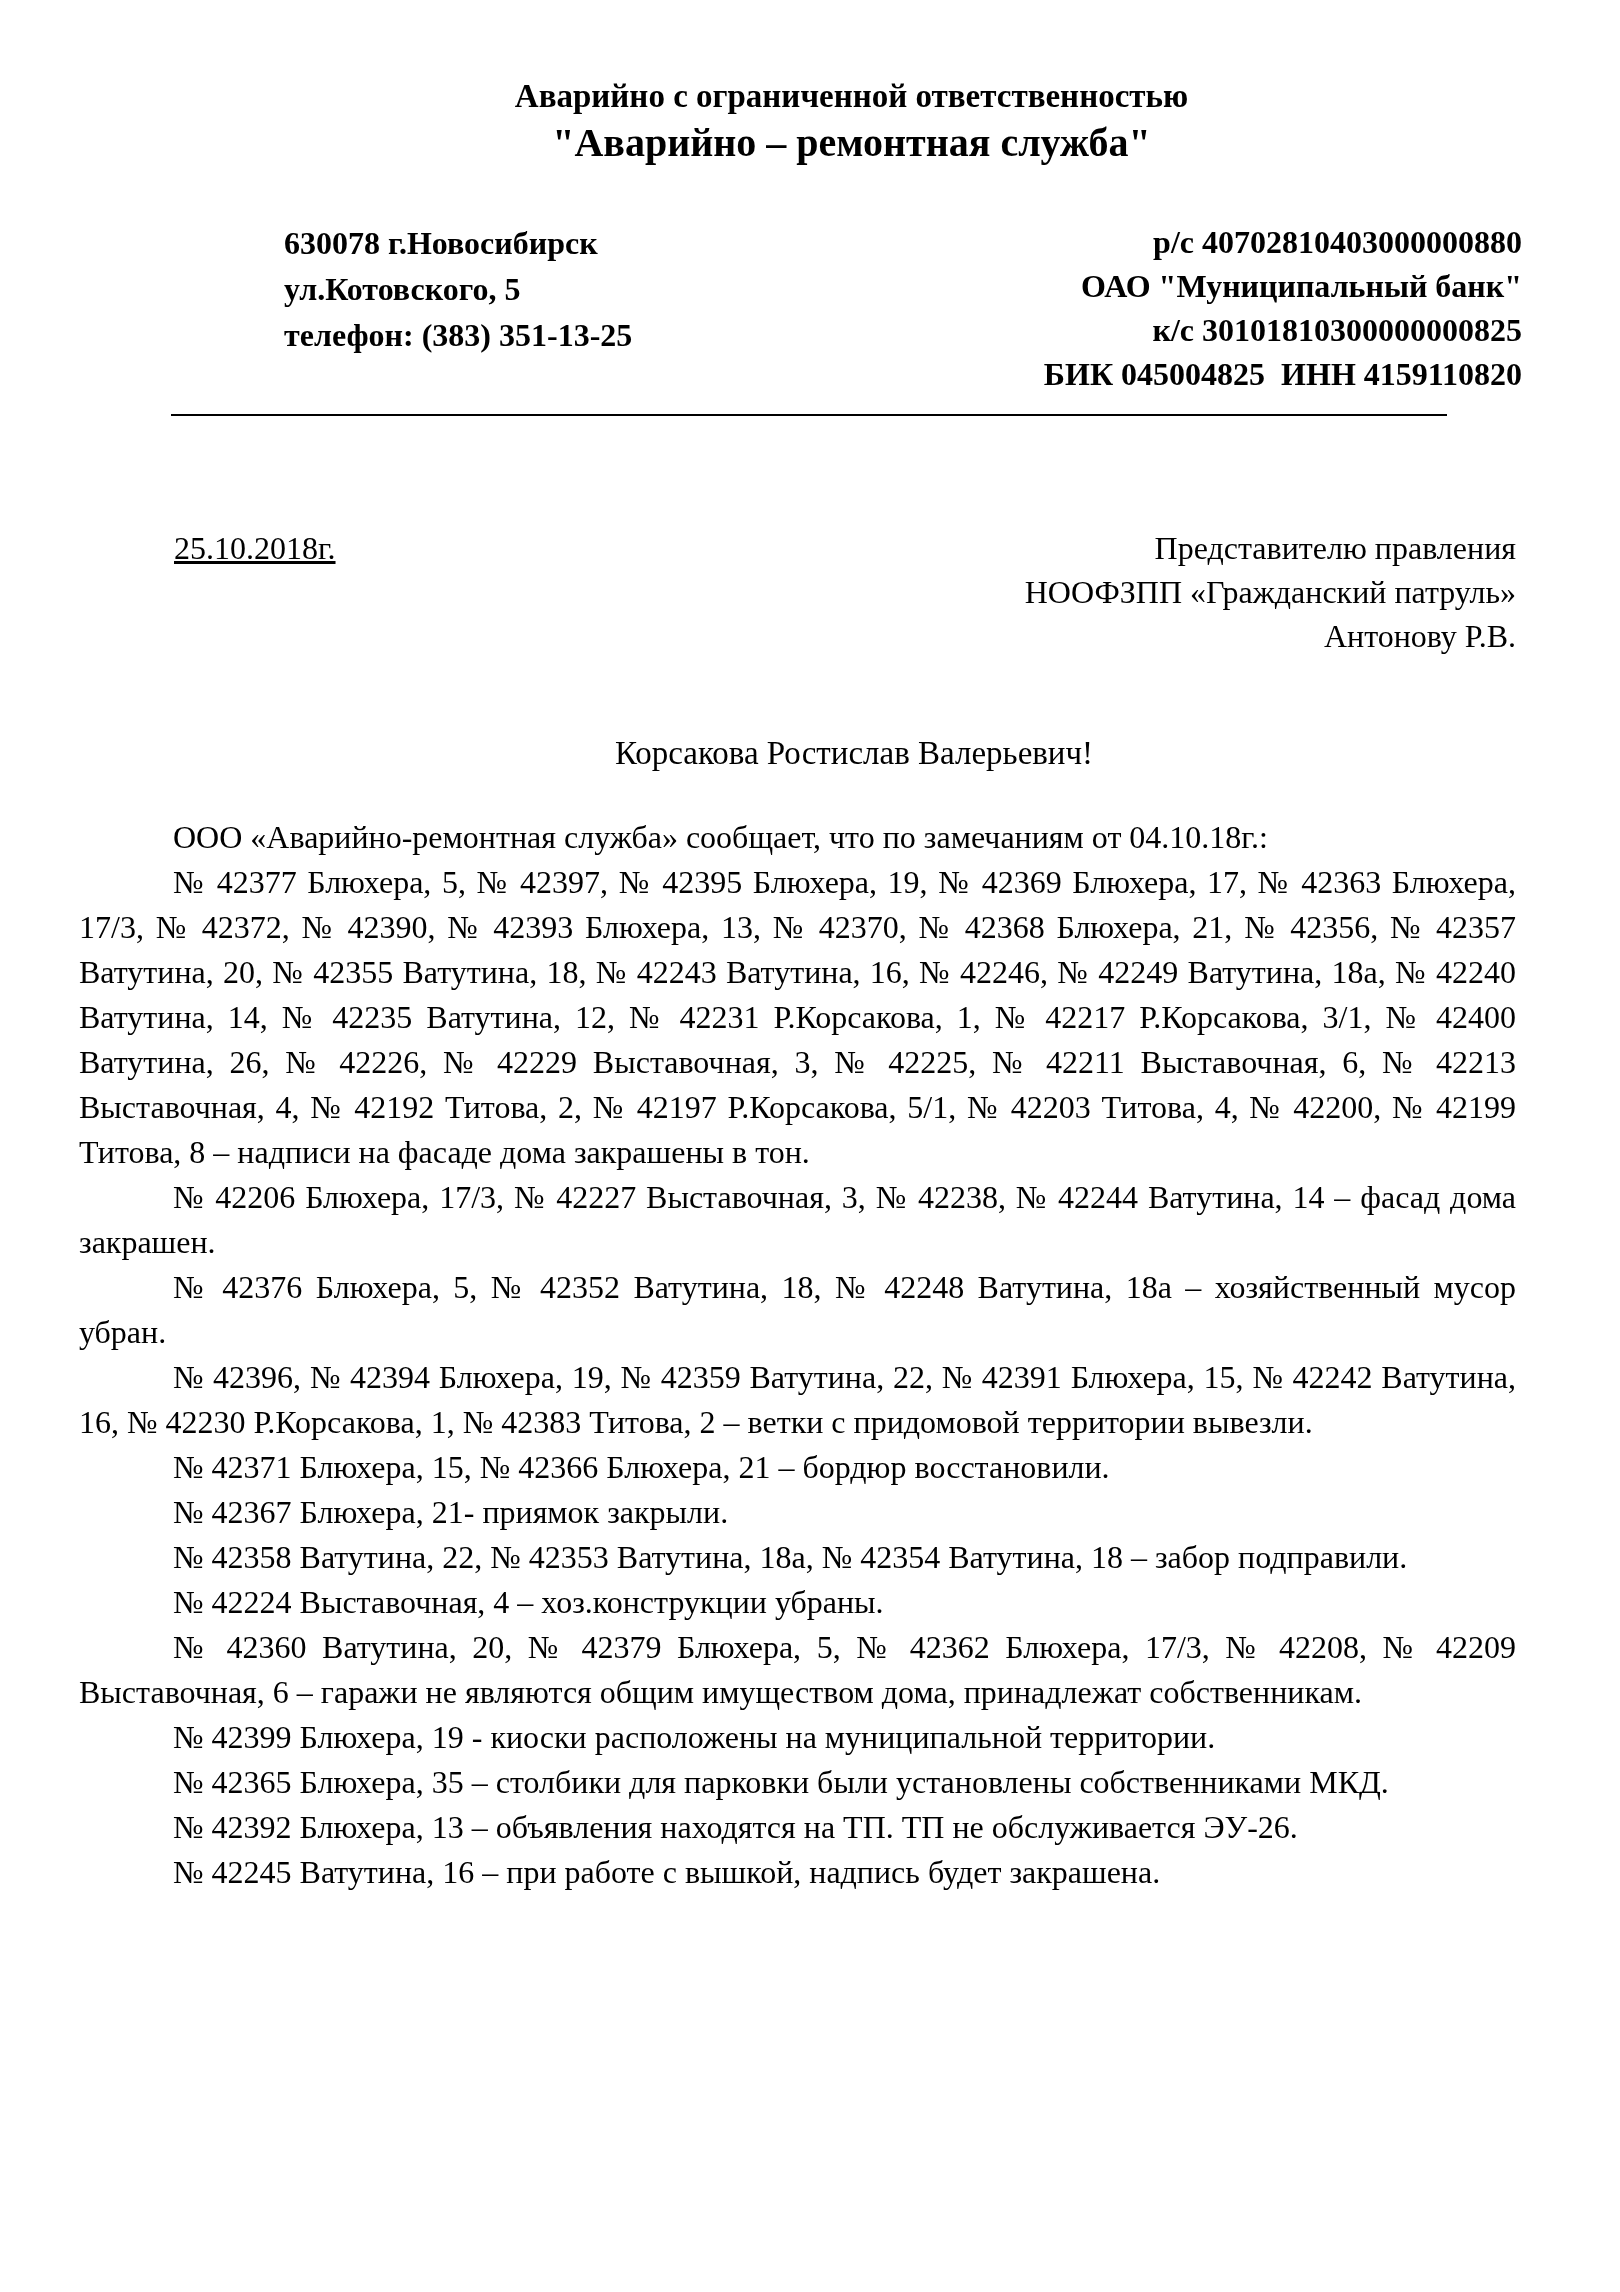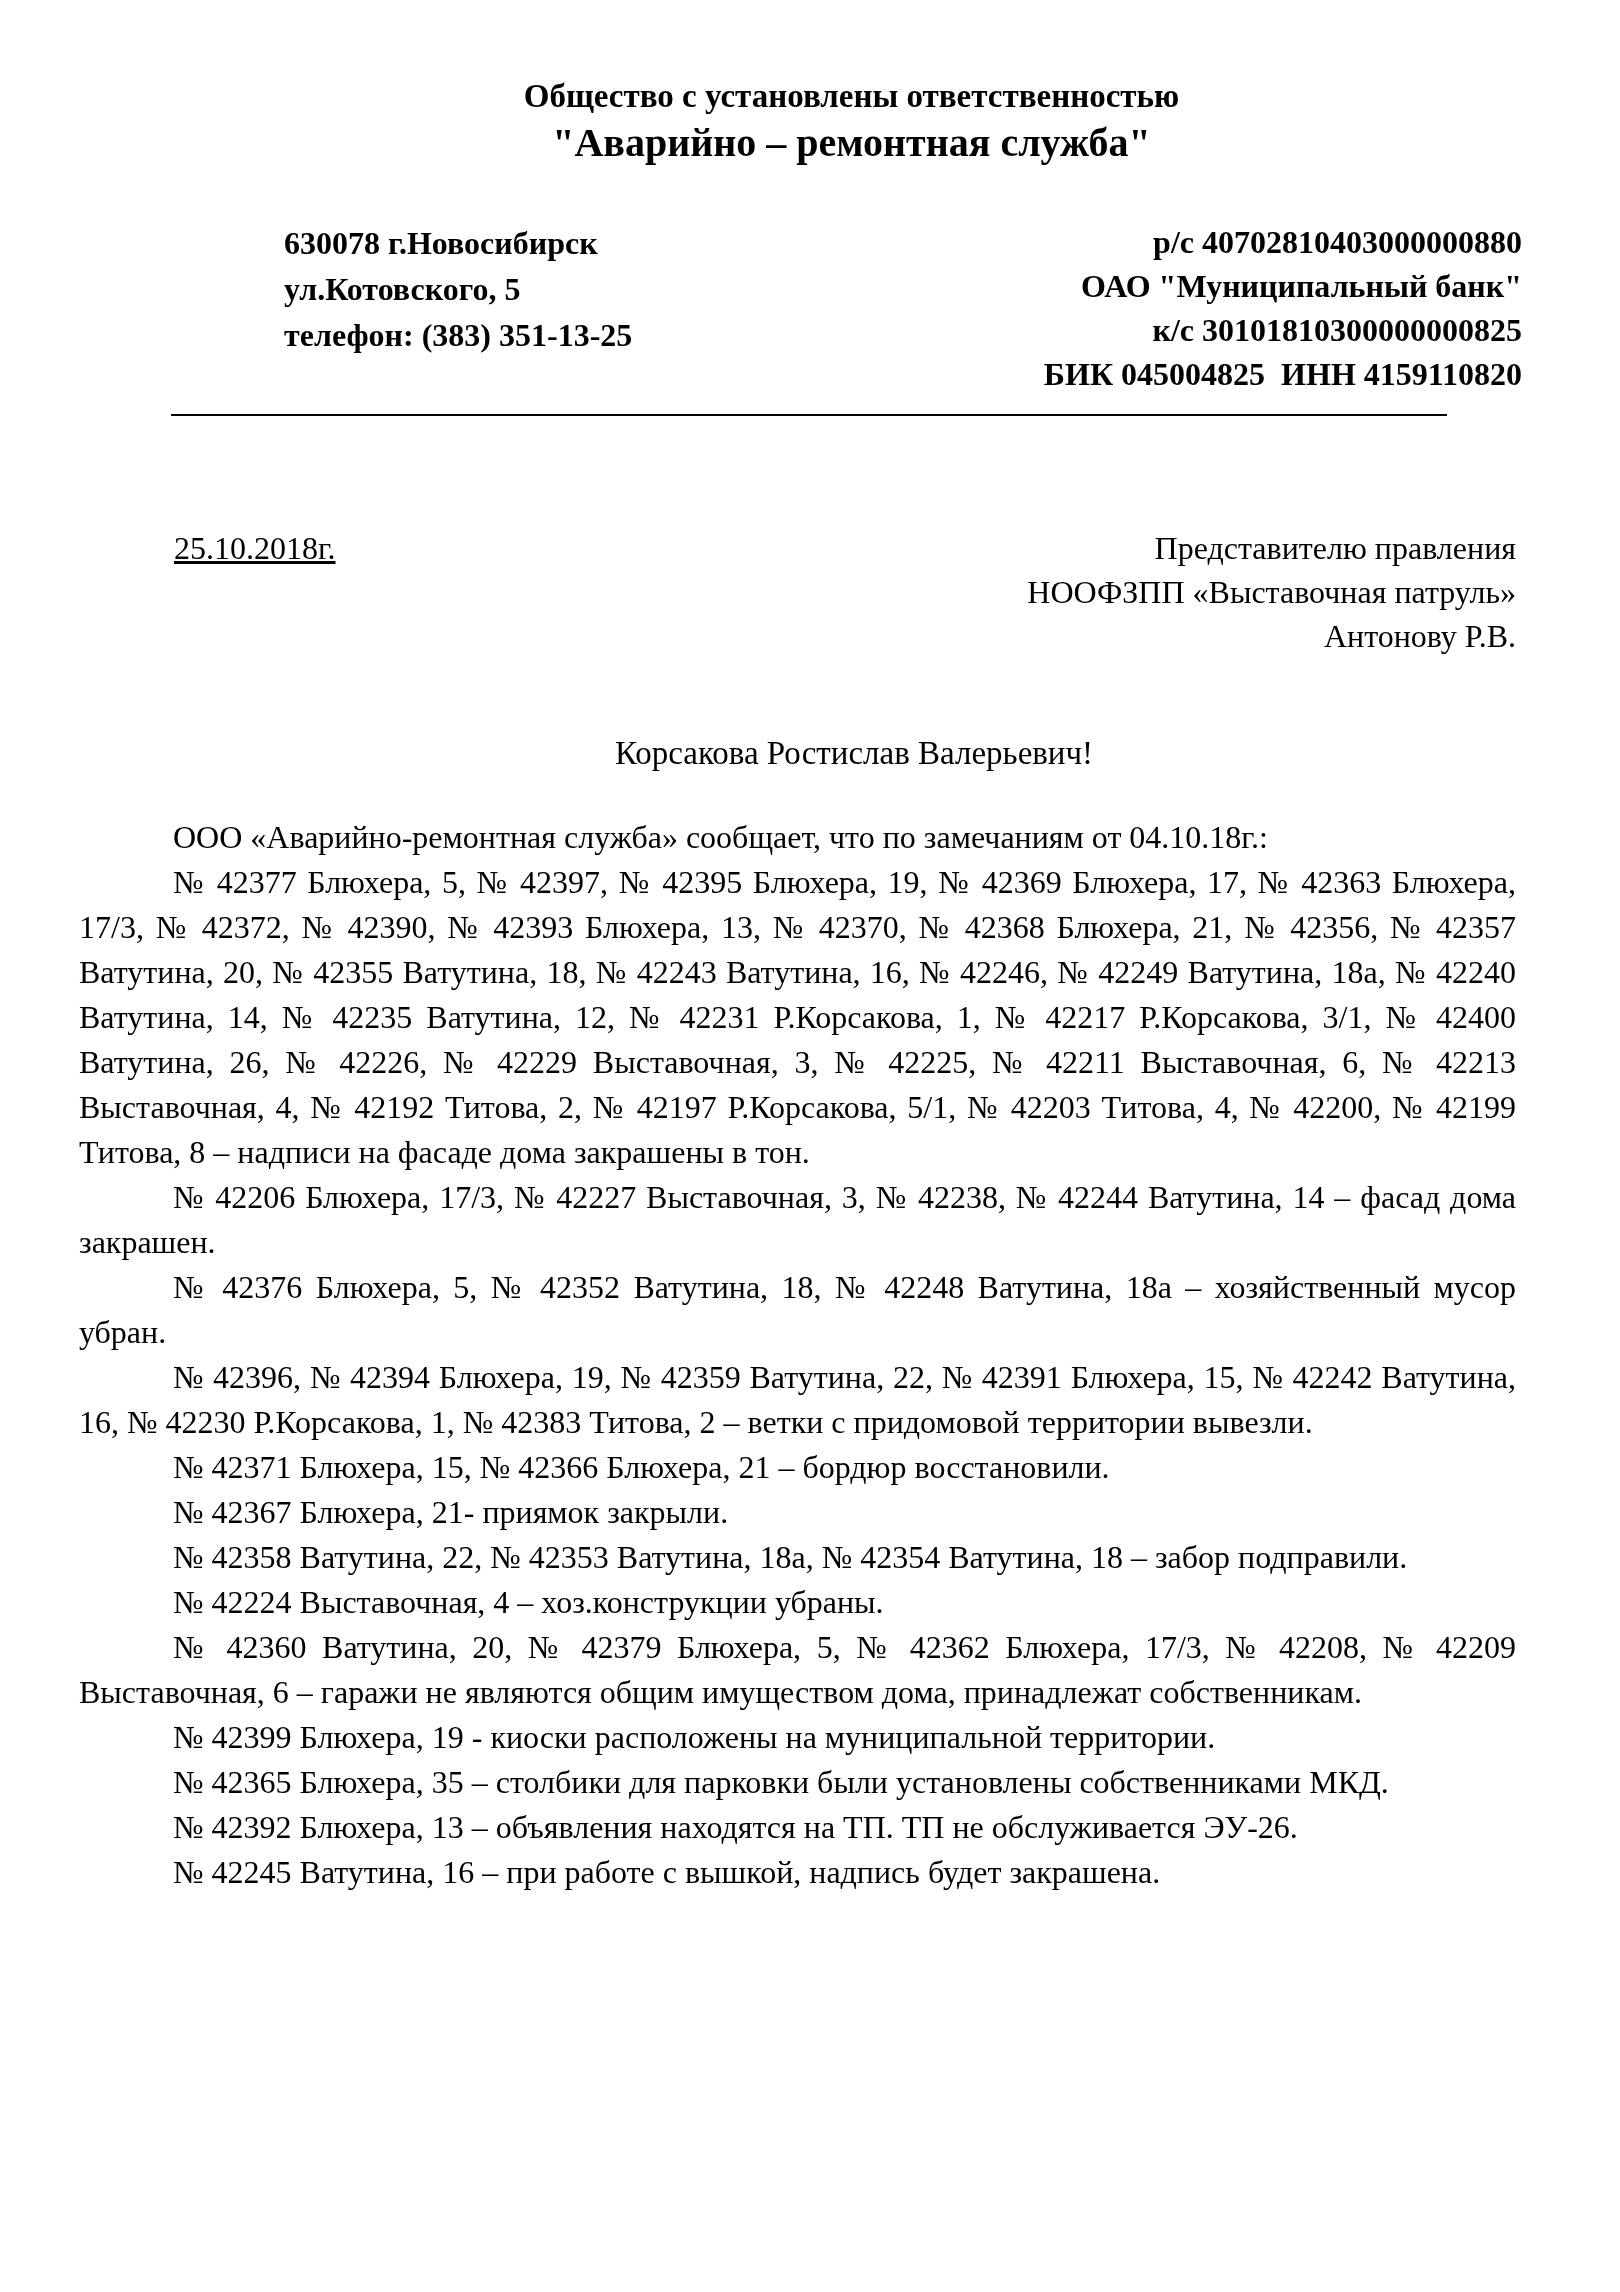--- a/index.html
+++ b/index.html
@@ -71,21 +71,21 @@
     line-height: 45px;
     text-align: justify;
     text-indent: 94px;
   }
 </style>
 </head>
 <body>
 
 <div class="page">
 
-  <div class="org-type">Общество с установлены ответственностью</div>
+  <div class="org-type">Аварийно с ограниченной ответственностью</div>
   <div class="org-name">"Аварийно – ремонтная служба"</div>
 
   <div class="info-row">
     <div class="address-block">
       <div class="address-line">630078 г.Новосибирск</div>
       <div class="address-line">ул.Котовского, 5</div>
       <div class="address-line">телефон: (383) 351-13-25</div>
     </div>
     <div class="bank-block">
       <div class="bank-line">р/с 40702810403000000880</div>
@@ -94,21 +94,21 @@
       <div class="bank-line">БИК 045004825  ИНН 4159110820</div>
     </div>
   </div>
 
   <div class="divider"></div>
 
   <div class="date-row">
     <div class="letter-date">25.10.2018г.</div>
     <div class="addressee-block">
       <div>Представителю правления</div>
-      <div>НООФЗПП «Выставочная патруль»</div>
+      <div>НООФЗПП «Гражданский патруль»</div>
       <div>Антонову Р.В.</div>
     </div>
   </div>
 
   <div class="salutation">Корсакова Ростислав Валерьевич!</div>
 
   <div class="body">
     <p>ООО «Аварийно-ремонтная служба» сообщает, что по замечаниям от 04.10.18г.:</p>
     <p>№ 42377 Блюхера, 5, № 42397, № 42395 Блюхера, 19, № 42369 Блюхера, 17, № 42363 Блюхера, 17/3, № 42372, № 42390, № 42393 Блюхера, 13, № 42370, № 42368 Блюхера, 21, № 42356, № 42357 Ватутина, 20, № 42355 Ватутина, 18, № 42243 Ватутина, 16, № 42246, № 42249 Ватутина, 18а, № 42240 Ватутина, 14, № 42235 Ватутина, 12, № 42231 Р.Корсакова, 1, № 42217 Р.Корсакова, 3/1, № 42400 Ватутина, 26, № 42226, № 42229 Выставочная, 3, № 42225, № 42211 Выставочная, 6, № 42213 Выставочная, 4, № 42192 Титова, 2, № 42197 Р.Корсакова, 5/1, № 42203 Титова, 4, № 42200, № 42199 Титова, 8 – надписи на фасаде дома закрашены в тон.</p>
     <p>№ 42206 Блюхера, 17/3, № 42227 Выставочная, 3, № 42238, № 42244 Ватутина, 14 – фасад дома закрашен.</p>

